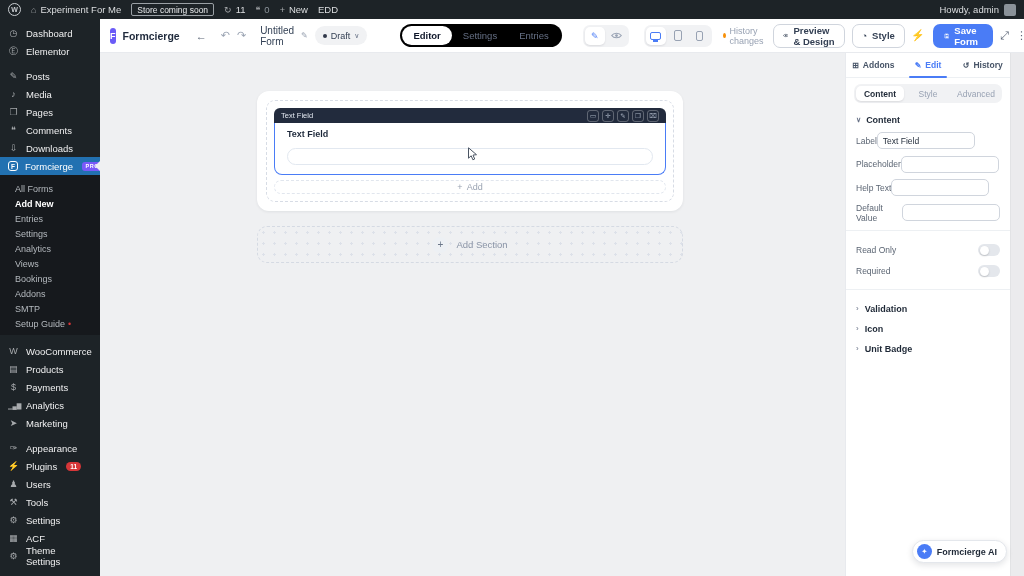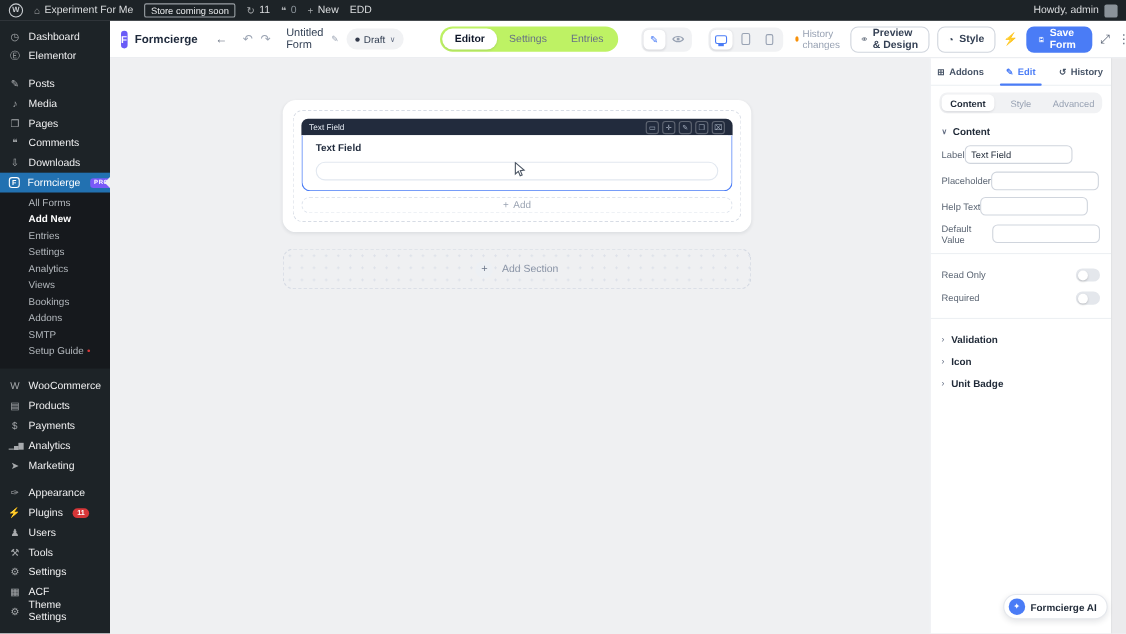--- a/index.html
+++ b/index.html
@@ -27,21 +27,21 @@
   .menu-item .mi { width:11px; text-align:center; font-size:9px; color:#a7aaad; flex:0 0 11px; }
   .menu-gap { height:7px; }
   .menu-item.current { background:#2271b1; color:#fff; position:relative; }
   .fc-logo { width:10px; height:10px; border:1.2px solid #fff; border-radius:3px; flex:0 0 10px;
     display:flex; align-items:center; justify-content:center; font-size:6.5px; font-weight:bold; color:#fff; }
   .pro-badge { background:#7a5af8; color:#fff; font-size:5.5px; font-weight:bold; letter-spacing:.5px;
     border-radius:3px; padding:1.5px 3.5px; margin-left:2px; }
   .menu-arrow { position:absolute; right:0; top:50%; margin-top:-5px; width:0; height:0;
     border:5px solid transparent; border-right:5px solid #eff0f2; }
   .submenu { background:#16191d; padding:4px 0 6px 0; }
-  .submenu-item { height:15px; display:flex; align-items:flex-start; padding:0 8px 0 26px;
+  .submenu-item { height:15px; display:flex; align-items:flex-end; padding:0 8px 0 15px;
     font-size:9px; color:#b4b9be; cursor:default; }
   .submenu-item.current { color:#fff; font-weight:bold; }
   .sub-dot { color:#d63638; margin-left:3px; font-size:9px; }
   .count-badge { background:#d63638; color:#fff; border-radius:8px; font-size:6.5px;
     padding:1px 4px; margin-left:2px; font-weight:bold; }
 
   
   .main { position:absolute; top:19px; left:100px; right:0; bottom:0; }
   .toolbar { height:34px; background:#fff; border-bottom:1px solid #e8eaee;
     display:flex; align-items:center; padding:0 10px; gap:7px; }
@@ -50,21 +50,21 @@
   .brand-logo { width:16px; height:16px; background:#6a5bf7; border-radius:5px; color:#fff;
     display:flex; align-items:center; justify-content:center; font-size:9px; font-weight:bold; }
   .brand-name { font-size:10.5px; font-weight:bold; color:#1e293b; margin-right:2px; }
   .form-title { font-size:10px; color:#334155; }
   .title-pencil { font-size:8px; color:#9aa3b2; }
   .draft-pill { display:flex; align-items:center; gap:4px; background:#f1f2f4; border-radius:999px;
     height:19px; padding:0 8px; font-size:9px; color:#344054; }
   .draft-dot { width:4px; height:4px; border-radius:50%; background:#32394a; }
   .chev { font-size:7px; color:#667085; }
 
-  .tab-group { display:flex; background:#bef264; border-radius:999px; padding:2px; height:23px;
+  .tab-group { display:flex; background:#000000; border-radius:999px; padding:2px; height:23px;
     margin-left:26px;text-align:center; }
   .tab { padding:0 11px; display:flex; align-items:center; font-size:9.5px; color:#667085;
     border-radius:999px; cursor:default; }
   .tab.active { background:#fff; color:#0f172a; font-weight:bold; box-shadow:0 1px 2px rgba(16,24,40,.12); }
 
   .icon-group { display:flex; align-items:center; background:#f1f2f4; border-radius:7px;
     padding:2px; gap:2px; height:22px; }
   .ig-btn { width:20px; height:18px; display:flex; align-items:center; justify-content:center;
     border-radius:5px; color:#98a2b3; font-size:9px; }
   .ig-btn.active { background:#fff; color:#4a7cf6; box-shadow:0 1px 2px rgba(16,24,40,.1); }

